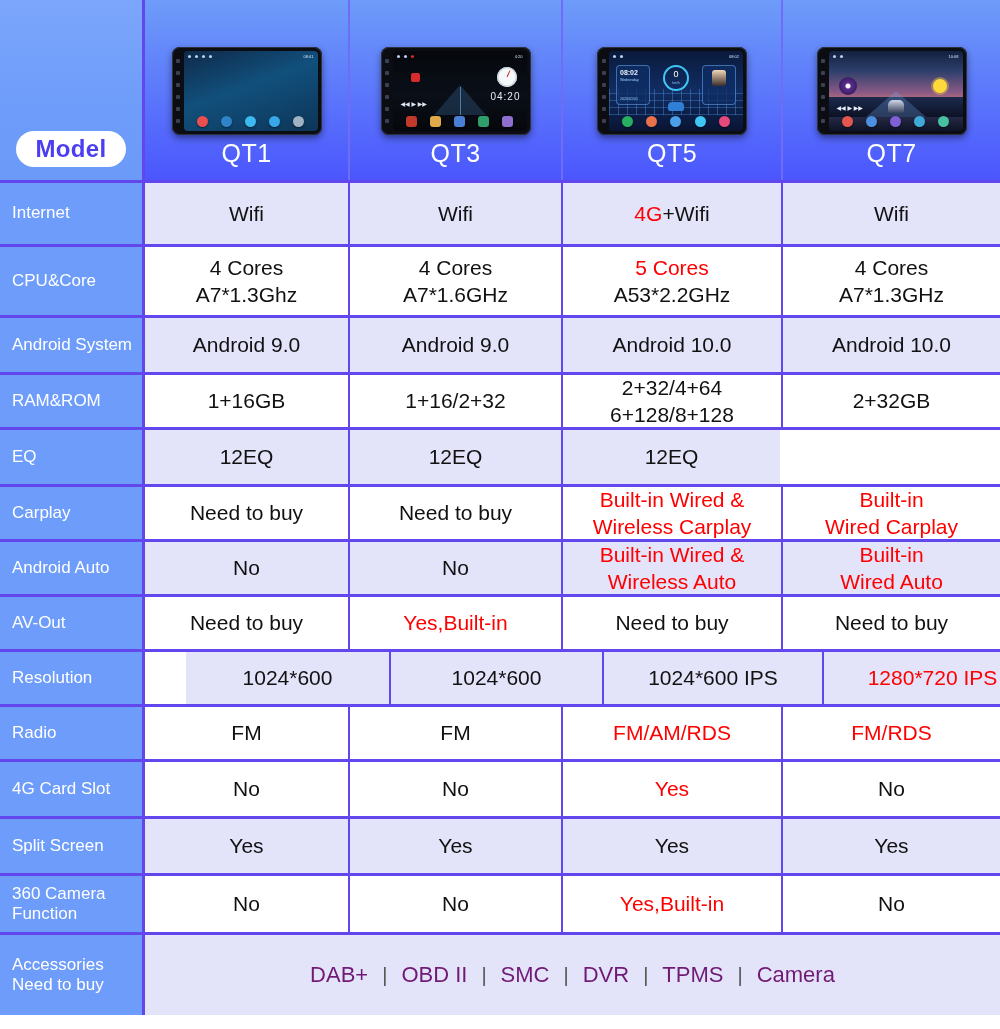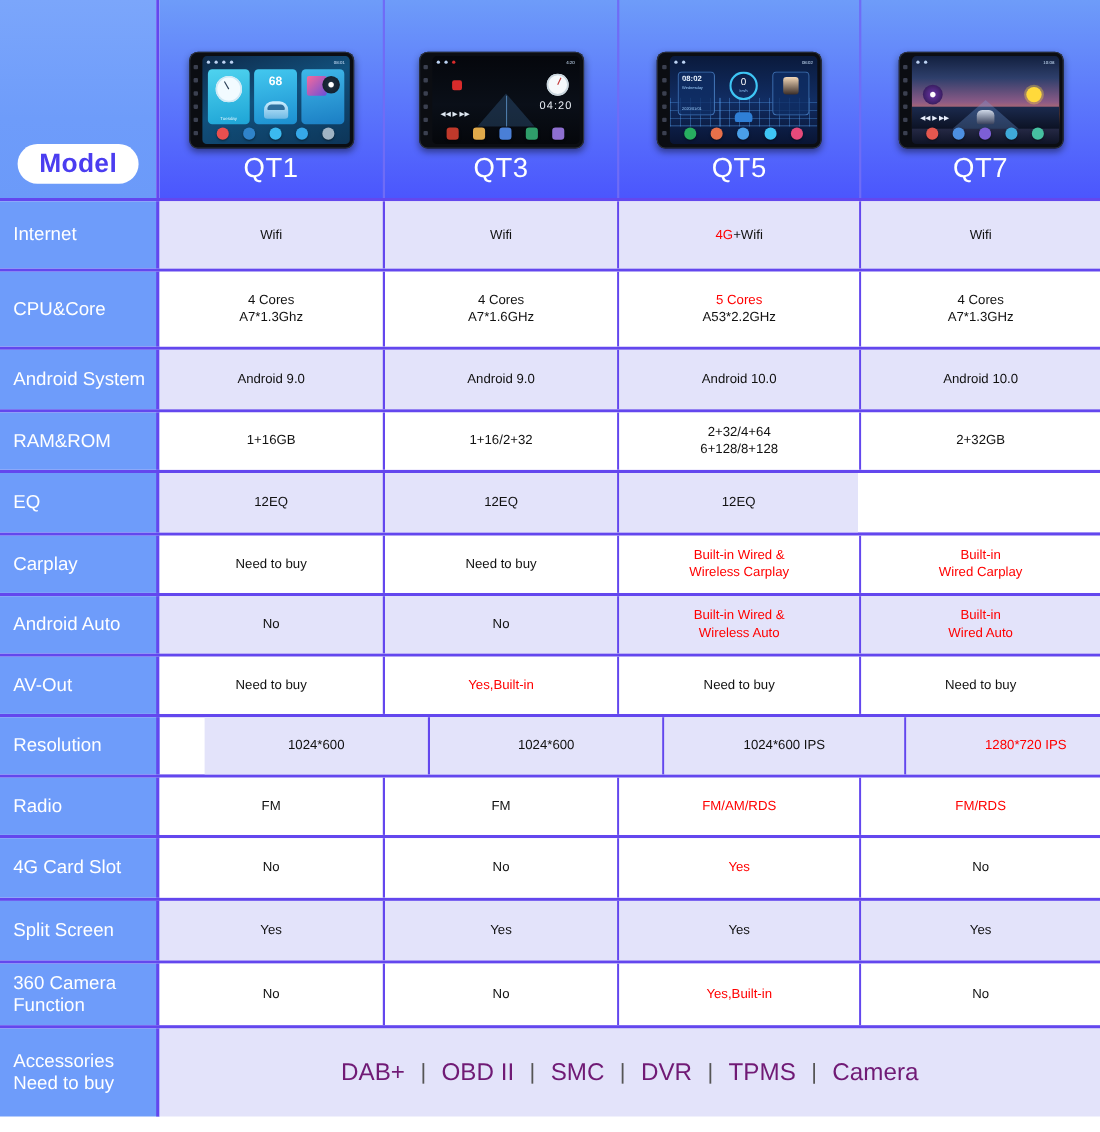--- a/index.html
+++ b/index.html
@@ -168,21 +168,21 @@
     box-sizing:border-box;
     border-right:3px solid #6347ee;
   }
   .cells{flex:1 1 auto;display:flex;}
   .cell{
     display:flex;flex-direction:column;
     align-items:center;justify-content:center;
     box-sizing:border-box;
     border-right:2px solid #6347ee;
     color:#111111;
-    font-size:12px;
+    font-size:21px;
     line-height:1.3;
     text-align:right;
   }
   .cell:last-child{border-right:none;}
   .cell .ln{display:block;}
   .hl{color:#ff0000;}
 
   
   .band-a .cell{background:#e3e3fa;}
   .band-b .cell{background:#ffffff;}
@@ -219,34 +219,20 @@
               <i></i>
             </div>
           <div class="screen s-qt1">
             <div class="statusbar">
                 <i></i>
                 <i></i>
                 <i></i>
                 <i></i>
                 <span class="clocktiny">08:01</span>
               </div>
-            <div class="tiles">
-              <div class="tile t1">
-                <div class="dial"></div>
-                <div class="tlabel">Tuesday</div>
-              </div>
-              <div class="tile t2">
-                <div class="bignum">68</div>
-                <div class="carshape"></div>
-              </div>
-              <div class="tile t3">
-                <div class="album"></div>
-                <div class="vinyl"></div>
-              </div>
-            </div>
             <div class="dock">
               <span style="background:#e94f4f"></span>
               <span style="background:#2f83c9"></span>
               <span style="background:#3bb9f0"></span>
               <span style="background:#36a8e8"></span>
               <span style="background:#9fb3c4"></span>
             </div>
           </div>
         </div>
         <div class="device-name">QT1</div>

